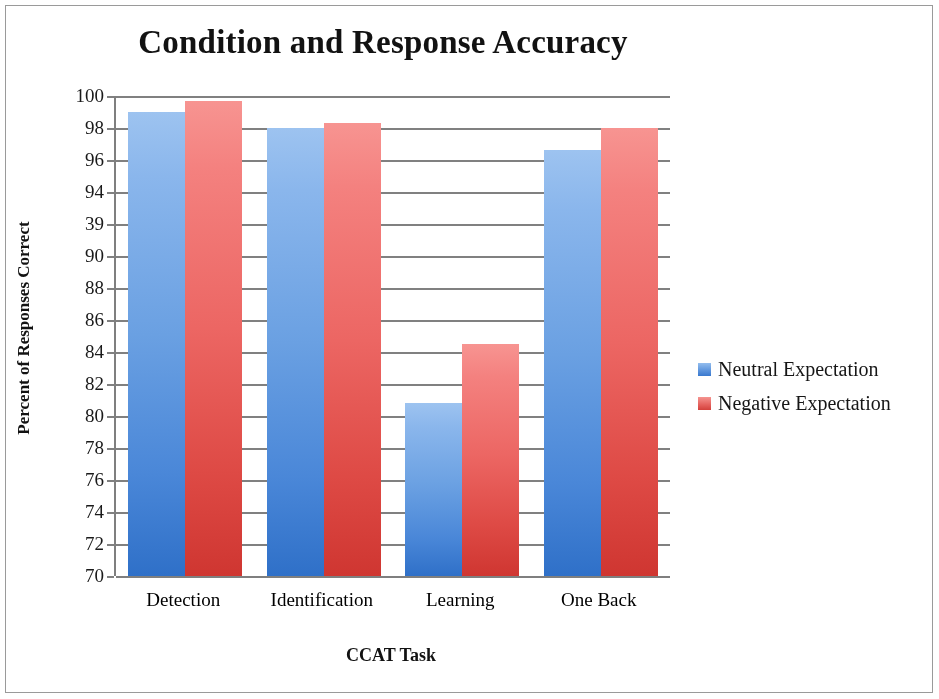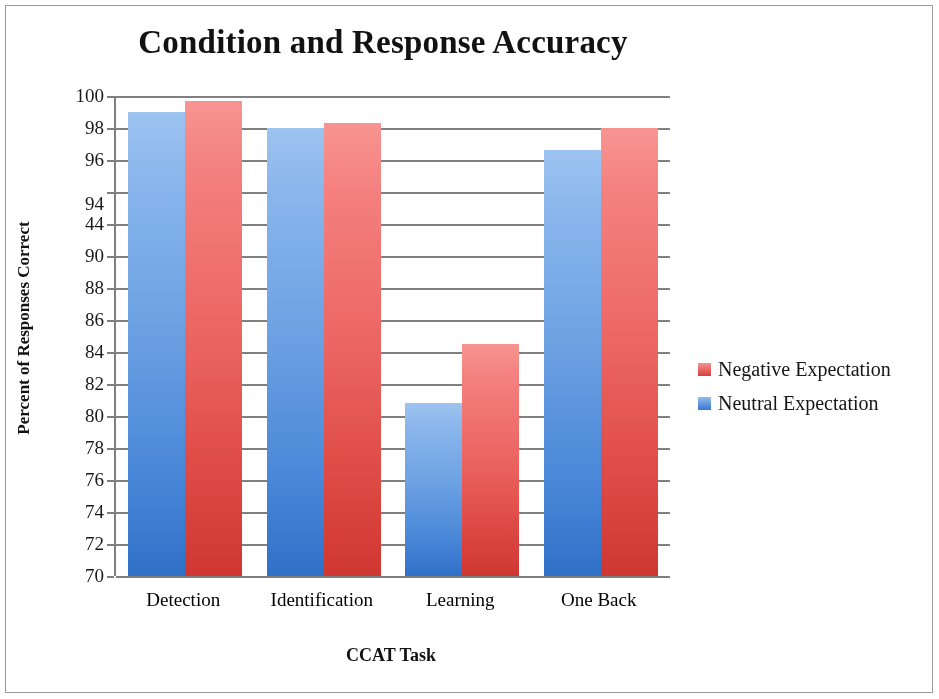--- a/index.html
+++ b/index.html
@@ -194,22 +194,22 @@
   <div id="outer-frame"></div>
 
   <div id="chart-title">Condition and Response Accuracy</div>
 
   <div id="y-axis-title">Percent of Responses Correct</div>
 
   <div id="y-axis-labels">
       <div class="ylabel" style="top: 86px;">100</div>
       <div class="ylabel" style="top: 118px;">98</div>
       <div class="ylabel" style="top: 150px;">96</div>
-      <div class="ylabel" style="top: 194px;">94</div>
-      <div class="ylabel" style="top: 214px;">44</div>
+      <div class="ylabel" style="top: 182px;">94</div>
+      <div class="ylabel" style="top: 214px;">39</div>
       <div class="ylabel" style="top: 246px;">90</div>
       <div class="ylabel" style="top: 278px;">88</div>
       <div class="ylabel" style="top: 310px; margin-left: 47px;">86</div>
       <div class="ylabel" style="top: 342px;">84</div>
       <div class="ylabel" style="top: 374px;">82</div>
       <div class="ylabel" style="top: 406px;">80</div>
       <div class="ylabel" style="top: 438px;">78</div>
       <div class="ylabel" style="top: 470px;">76</div>
       <div class="ylabel" style="top: 502px;">74</div>
       <div class="ylabel" style="top: 534px;">72</div>
@@ -277,22 +277,22 @@
       </div>
       <div class="cat-label" style="left: 529.5px; width: 138.5px;">
         <div>One Back</div>
       </div>
     </div>
 
   <div id="x-axis-title">CCAT Task</div>
 
   <div id="legend">
       <div class="legend-entry">
+        <div class="legend-swatch neutral"></div>
+        <div class="legend-text">Neutral Expectation</div>
+      </div>
+      <div class="legend-entry">
         <div class="legend-swatch negative"></div>
         <div class="legend-text">Negative Expectation</div>
       </div>
-      <div class="legend-entry">
-        <div class="legend-swatch neutral"></div>
-        <div class="legend-text">Neutral Expectation</div>
-      </div>
     </div>
 
 </div>
 
 </body></html>

